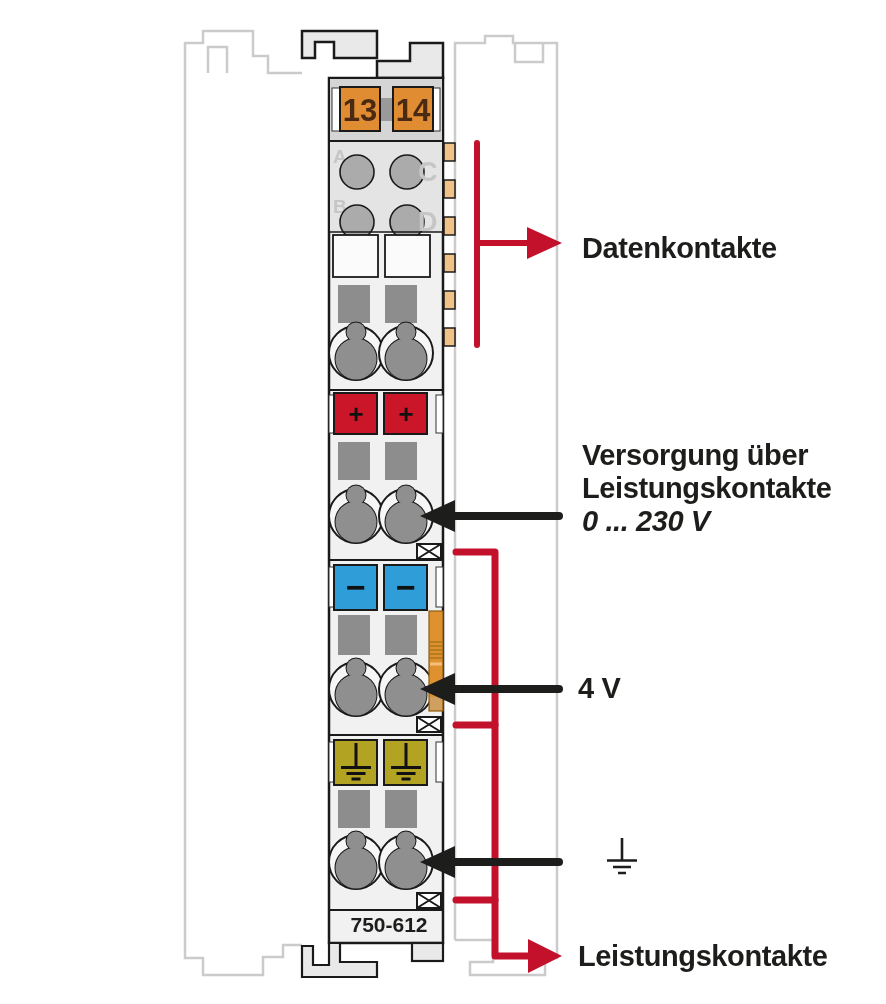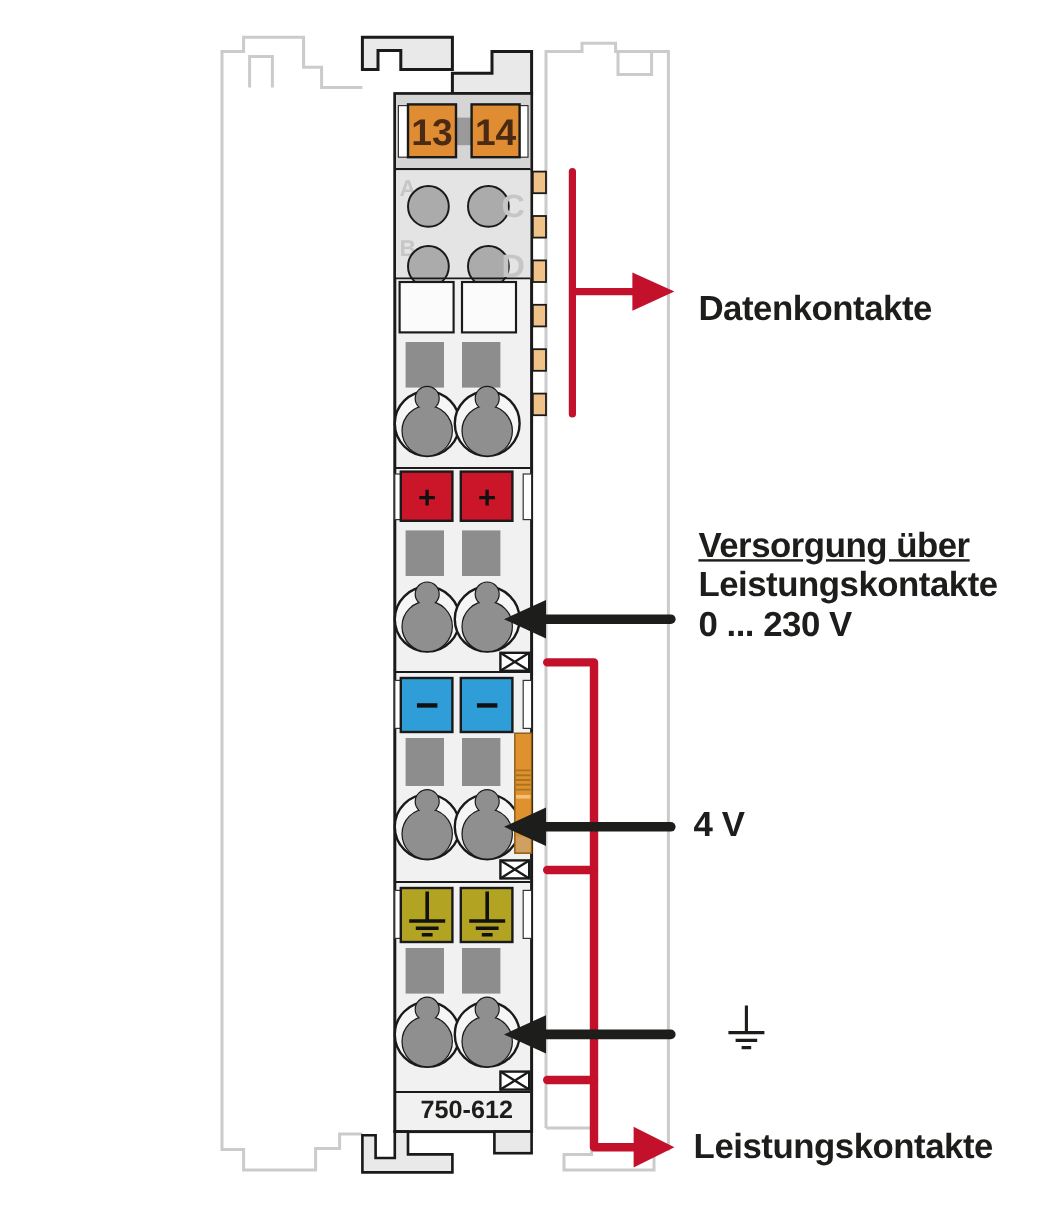--- a/index.html
+++ b/index.html
@@ -214,25 +214,25 @@
     <polygon points="420,689 455,673 455,705" fill="#1d1d1b"></polygon>
   </g>
   <g>
     <line x1="453" y1="862" x2="559" y2="862" stroke-width="8" stroke-linecap="round" stroke="#1d1d1b"></line>
     <polygon points="420,862 455,846 455,878" fill="#1d1d1b"></polygon>
   </g>
 
   <path d="M622 838 V860 M607 860.5 H637 M613 867 H631 M618 873 H626" stroke="#1d1d1b" stroke-width="2.6" fill="none"></path>
 </svg>
 
-<div class="lbl" style="left:582px;top:242px;">Datenkontakte</div>
+<div class="lbl" style="left:582px;top:232px;">Datenkontakte</div>
 
 <div>
-  <div class="lbl" style="left:582px;top:439px;text-decoration:underline;">Versorgung über</div>
+  <div class="lbl" style="left:582px;top:439px;">Versorgung über</div>
   <div class="lbl" style="left:582px;top:472px;">Leistungskontakte</div>
-  <div class="lbl" style="left:582px;top:505px;">0 ... 230 V</div>
+  <div class="lbl" style="left:582px;top:505px;font-style:italic;">0 ... 230 V</div>
 </div>
 
 <div class="lbl" style="left:578px;top:672px;">4 V</div>
 
 <div class="lbl" style="left:578px;top:940px;">Leistungskontakte</div>
 
 </div>
 
 </body></html>

